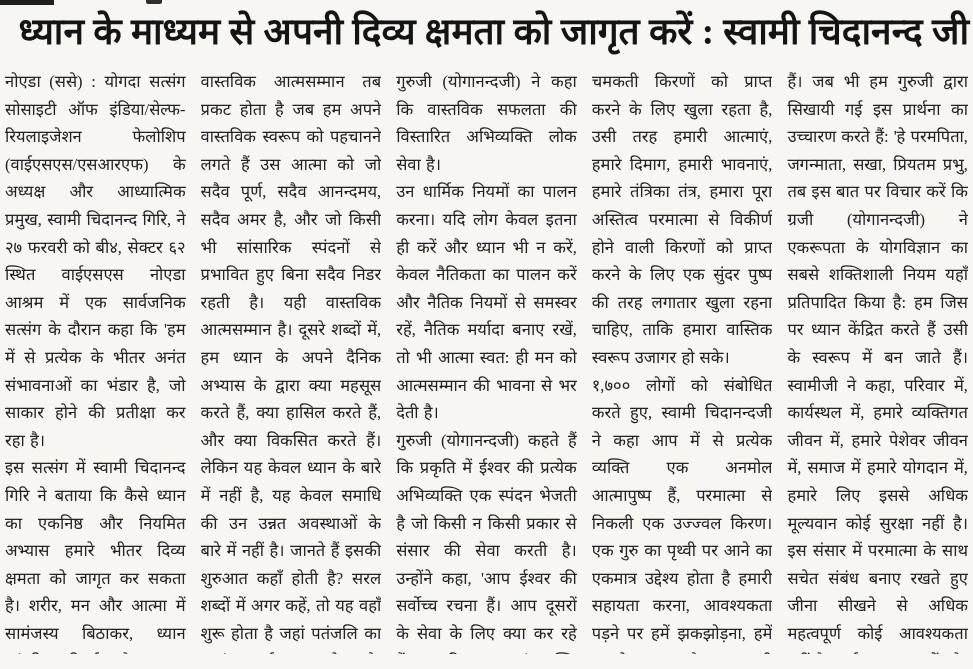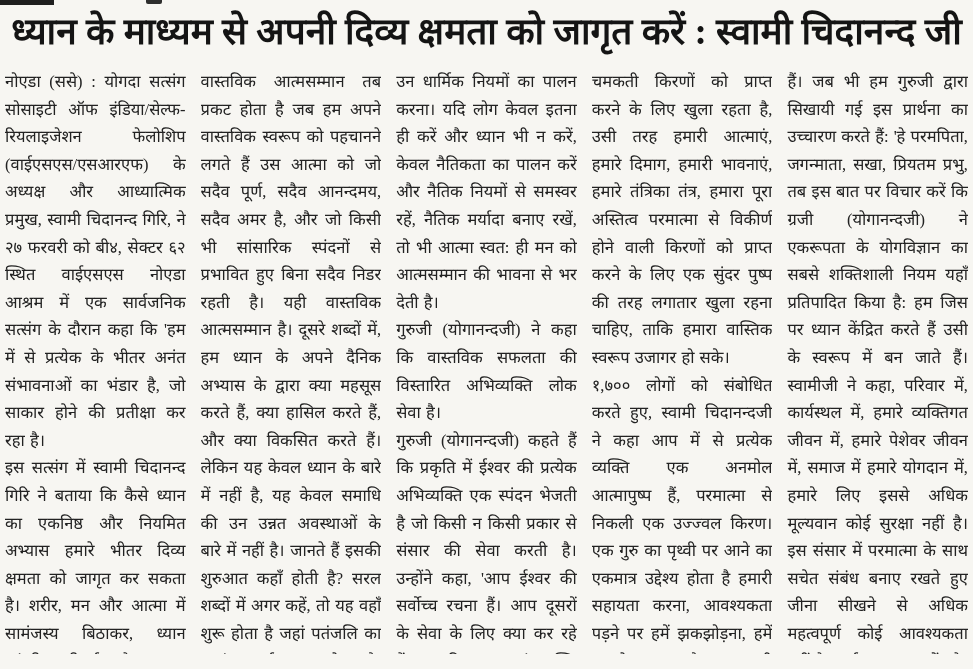--- a/index.html
+++ b/index.html
@@ -24,21 +24,21 @@
   }
   .artifact-a { top: 0; left: 0; width: 54px; height: 5px; }
   .artifact-b { top: 0; left: 146px; width: 16px; height: 4px; border-radius: 0 0 2px 2px; background:#2e2e2e; }
   .headline {
     margin: 0;
     padding: 8px 4px 6px 4px;
     font-size: 37px;
     line-height: 1.3;
     font-weight: 700;
     color: #141414;
-    text-align: center;
+    text-align: right;
     white-space: nowrap;
     letter-spacing: 0px;
   }
   .columns {
     display: flex;
     gap: 15px;
     padding: 6px 5px 0 5px;
     box-sizing: border-box;
     height: 592px;
     overflow: hidden;
@@ -73,22 +73,22 @@
     <div class="column">
       <p>नोएडा (ससे) : योगदा सत्संग सोसाइटी ऑफ इंडिया/सेल्फ- रियलाइजेशन फेलोशिप (वाईएसएस/एसआरएफ) के अध्यक्ष और आध्यात्मिक प्रमुख, स्वामी चिदानन्द गिरि, ने २७ फरवरी को बी४, सेक्टर ६२ स्थित वाईएसएस नोएडा आश्रम में एक सार्वजनिक सत्संग के दौरान कहा कि 'हम में से प्रत्येक के भीतर अनंत संभावनाओं का भंडार है, जो साकार होने की प्रतीक्षा कर रहा है।</p>
       <p>इस सत्संग में स्वामी चिदानन्द गिरि ने बताया कि कैसे ध्यान का एकनिष्ठ और नियमित अभ्यास हमारे भीतर दिव्य क्षमता को जागृत कर सकता है। शरीर, मन और आत्मा में सामंजस्य बिठाकर, ध्यान आंतरिक परिवर्तन और</p>
     </div>
 
     <div class="column">
       <p>वास्तविक आत्मसम्मान तब प्रकट होता है जब हम अपने वास्तविक स्वरूप को पहचानने लगते हैं उस आत्मा को जो सदैव पूर्ण, सदैव आनन्दमय, सदैव अमर है, और जो किसी भी सांसारिक स्पंदनों से प्रभावित हुए बिना सदैव निडर रहती है। यही वास्तविक आत्मसम्मान है। दूसरे शब्दों में, हम ध्यान के अपने दैनिक अभ्यास के द्वारा क्या महसूस करते हैं, क्या हासिल करते हैं, और क्या विकसित करते हैं। लेकिन यह केवल ध्यान के बारे में नहीं है, यह केवल समाधि की उन उन्नत अवस्थाओं के बारे में नहीं है। जानते हैं इसकी शुरुआत कहाँ होती है? सरल शब्दों में अगर कहें, तो यह वहाँ शुरू होता है जहां पतंजलि का अष्टांग मार्ग शुरू होता है- यमनियम। अर्थात् उन नैतिकत नियमों का,</p>
     </div>
 
     <div class="column">
+      <p>गुरुजी (योगानन्दजी) ने कहा कि वास्तविक सफलता की विस्तारित अभिव्यक्ति लोक सेवा है।</p>
       <p>उन धार्मिक नियमों का पालन करना। यदि लोग केवल इतना ही करें और ध्यान भी न करें, केवल नैतिकता का पालन करें और नैतिक नियमों से समस्वर रहें, नैतिक मर्यादा बनाए रखें, तो भी आत्मा स्वत: ही मन को आत्मसम्मान की भावना से भर देती है।</p>
-      <p>गुरुजी (योगानन्दजी) ने कहा कि वास्तविक सफलता की विस्तारित अभिव्यक्ति लोक सेवा है।</p>
       <p>गुरुजी (योगानन्दजी) कहते हैं कि प्रकृति में ईश्वर की प्रत्येक अभिव्यक्ति एक स्पंदन भेजती है जो किसी न किसी प्रकार से संसार की सेवा करती है। उन्होंने कहा, 'आप ईश्वर की सर्वोच्च रचना हैं। आप दूसरों के सेवा के लिए क्या कर रहे हैं? आपकी आत्मा अनंत शक्ति से संपन्न है। आप उस शक्ति को अपने भीतर से विस्तारित कर सकते हैं और दूसरों को प्रकाश, स्वास्थ्य और सहानुभूति दे सकते हैं।</p>
 
     </div>
 
     <div class="column">
       <p>चमकती किरणों को प्राप्त करने के लिए खुला रहता है, उसी तरह हमारी आत्माएं, हमारे दिमाग, हमारी भावनाएं, हमारे तंत्रिका तंत्र, हमारा पूरा अस्तित्व परमात्मा से विकीर्ण होने वाली किरणों को प्राप्त करने के लिए एक सुंदर पुष्प की तरह लगातार खुला रहना चाहिए, ताकि हमारा वास्तिक स्वरूप उजागर हो सके।</p>
       <p>१,७०० लोगों को संबोधित करते हुए, स्वामी चिदानन्दजी ने कहा आप में से प्रत्येक व्यक्ति एक अनमोल आत्मापुष्प हैं, परमात्मा से निकली एक उज्ज्वल किरण। एक गुरु का पृथ्वी पर आने का एकमात्र उद्देश्य होता है हमारी सहायता करना, आवश्यकता पड़ने पर हमें झकझोड़ना, हमें जगाये रखना, और जब कभी भी हम सही काम करते हैं तो हमें प्रोत्साहित करना। लेकिन सबसे महत्वपूर्ण यह सिखाना कि ईश्वर के साथ एक जीवंत, विकासशील संबंध के द्वारा हम अपने दैनिक जीवन में मार्गदर्शन कैसे प्राप्त कर सकते</p>
     </div>
 
     <div class="column">

